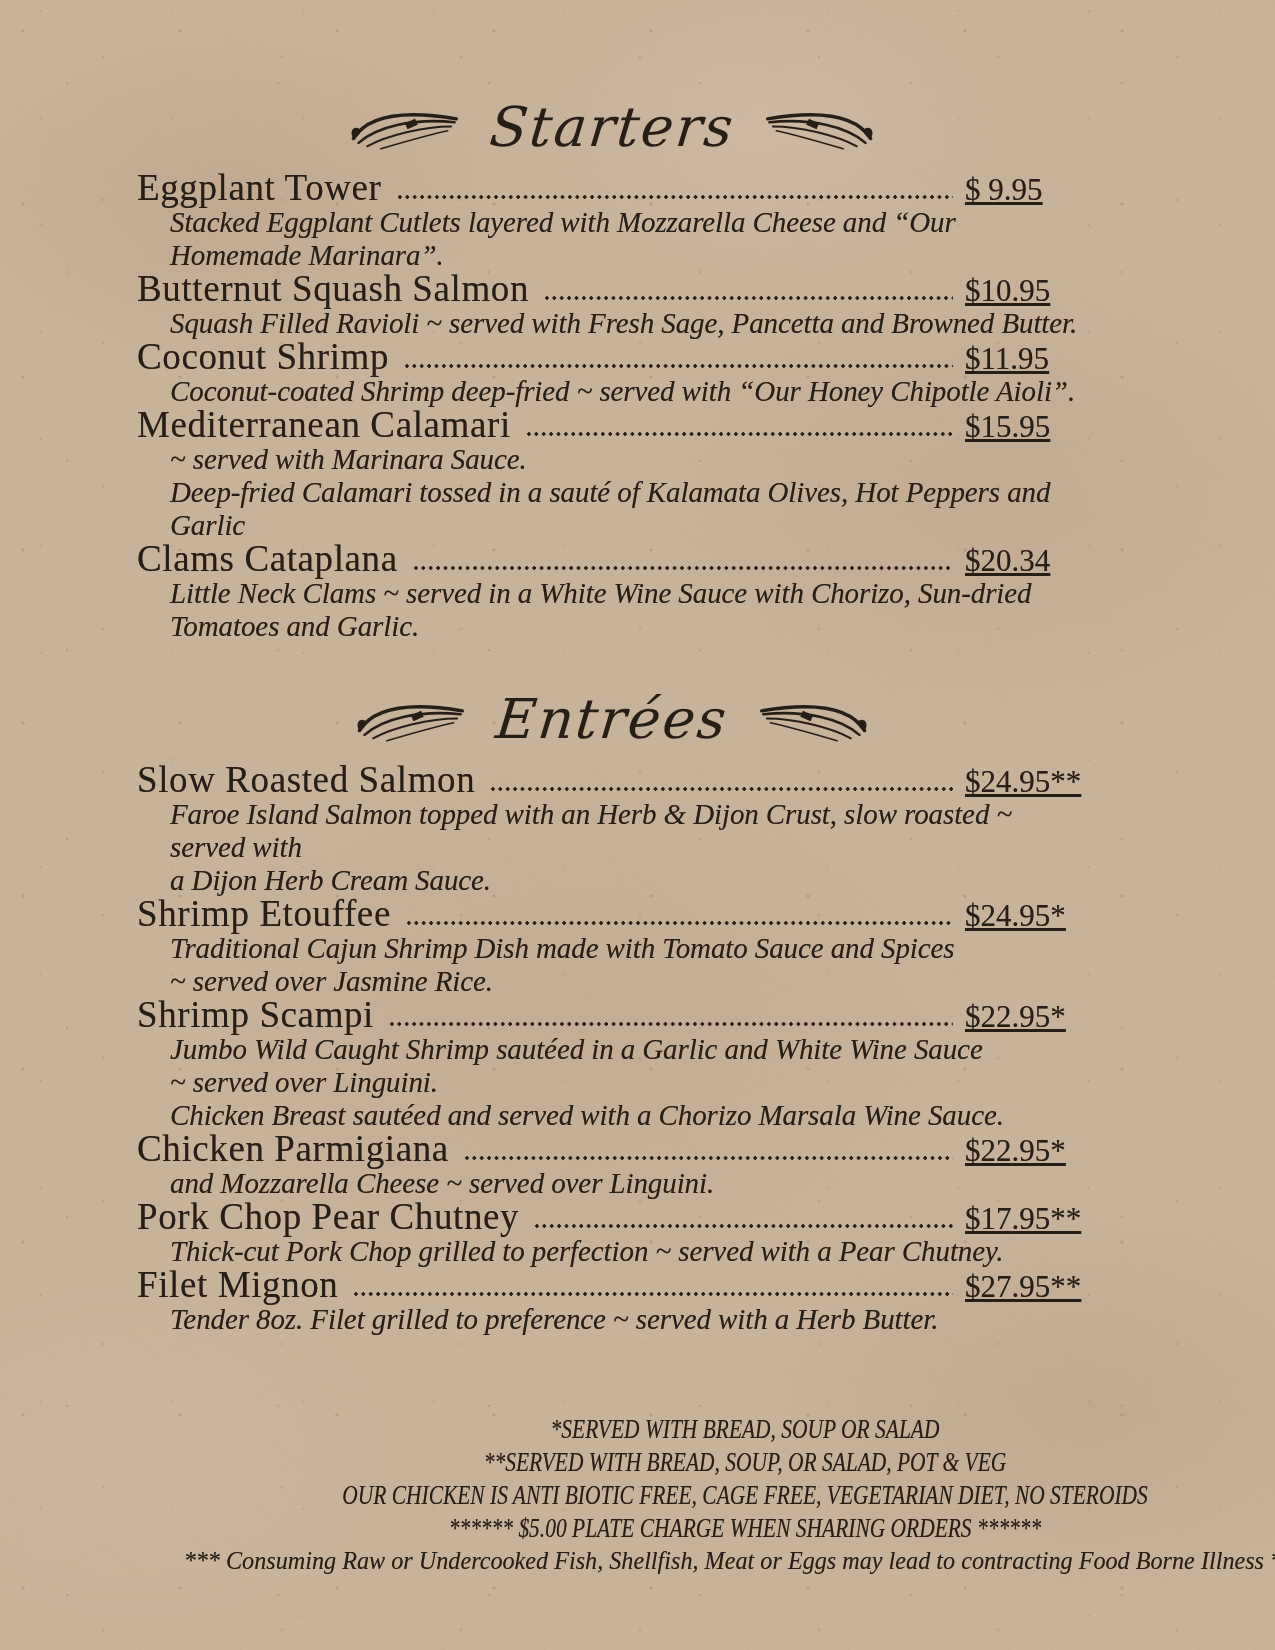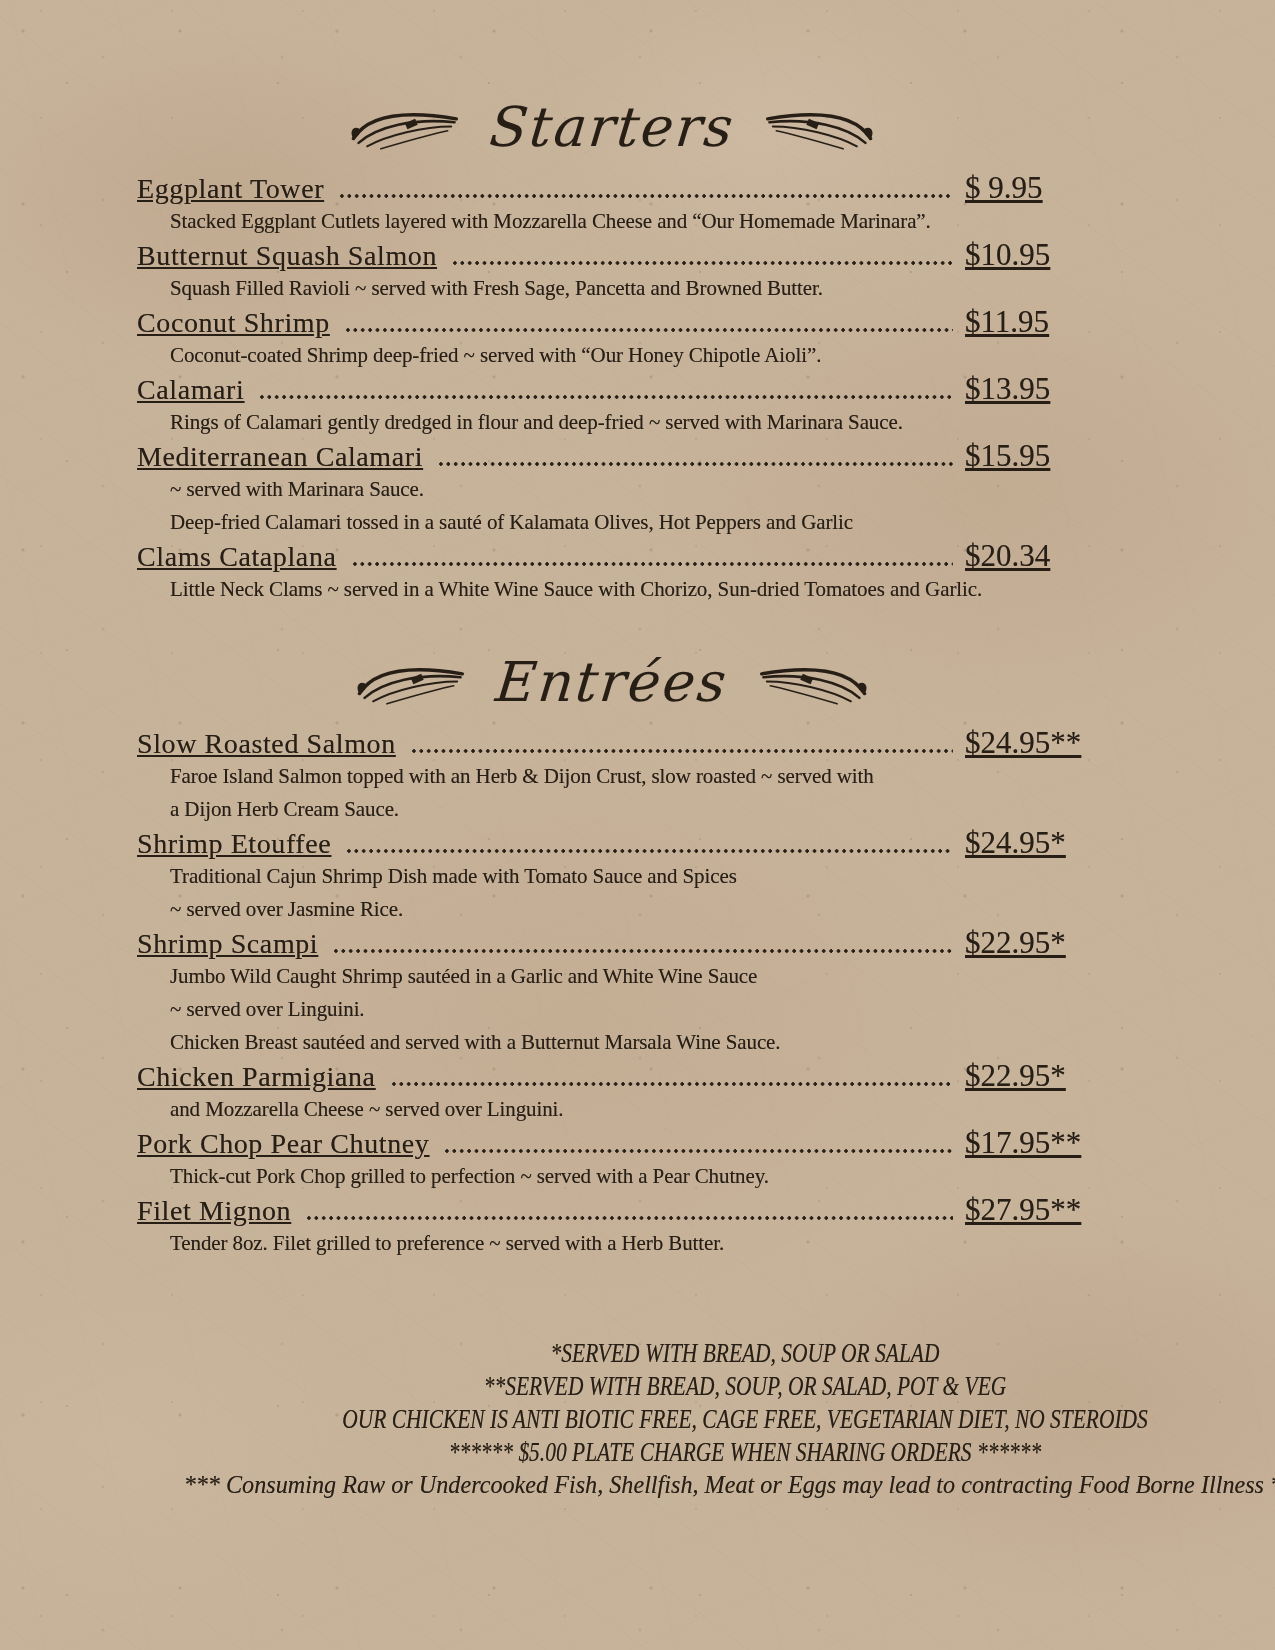--- a/index.html
+++ b/index.html
@@ -77,25 +77,24 @@
   }
   .flourish { width: 112px; height: 48px; color: #271f16; flex: 0 0 auto; }
   .flourish.right { transform: scaleX(-1); }
 
   .menu-item-row {
     display: flex;
     align-items: baseline;
     line-height: 33px;
   }
   .item-name {
-    font-size: 28px;
+    font-size: 37px;
     letter-spacing: .6px;
     white-space: nowrap;
     text-shadow: 0 0 .5px rgba(39,31,22,.55);
-    text-decoration: underline;
   }
   .leader {
     flex: 1;
     position: relative;
     align-self: stretch;
     margin: 0 12px 0 16px;
   }
   .leader::after {
     content: "";
     position: absolute;
@@ -106,21 +105,22 @@
     background-repeat: repeat-x;
   }
   .item-price {
     flex: 0 0 122px;
     font-size: 31px;
     white-space: pre;
     text-shadow: 0 0 .5px rgba(39,31,22,.55);
     text-decoration: underline;
   }
   .desc-line {
-    font-size: 21px;
+    font-style: italic;
+    font-size: 29px;
     line-height: 33px;
     padding-left: 33px;
     letter-spacing: -.1px;
     text-shadow: 0 0 .4px rgba(39,31,22,.5);
   }
 
   .footer-notes {
     position: relative;
     margin-top: 76px;
     width: 1216px;
@@ -190,30 +190,20 @@
     <div class="menu-item-row">
       <span class="item-name">Coconut Shrimp</span>
       <span class="leader"></span>
       <span class="item-price">$11.95</span>
     </div>
     <div class="item-desc">
               <div class="desc-line">Coconut-coated Shrimp deep-fried ~ served with “Our Honey Chipotle Aioli”.</div>
             </div>
   </div>
 
-  <div class="menu-item">
-    <div class="menu-item-row">
-      <span class="item-name">Calamari</span>
-      <span class="leader"></span>
-      <span class="item-price">$13.95</span>
-    </div>
-    <div class="item-desc">
-              <div class="desc-line">Rings of Calamari gently dredged in flour and deep-fried ~ served with Marinara Sauce.</div>
-            </div>
-  </div>
 
   <div class="menu-item">
     <div class="menu-item-row">
       <span class="item-name">Mediterranean Calamari</span>
       <span class="leader"></span>
       <span class="item-price">$15.95</span>
     </div>
     <div class="item-desc">
               <div class="desc-line">~ served with Marinara Sauce.</div>
               <div class="desc-line">Deep-fried Calamari tossed in a sauté of Kalamata Olives, Hot Peppers and Garlic</div>
@@ -285,21 +275,21 @@
       <span class="item-price">$22.95*</span>
     </div>
     <div class="item-desc">
               <div class="desc-line">Jumbo Wild Caught Shrimp sautéed in a Garlic and White Wine Sauce</div>
               <div class="desc-line">~ served over Linguini.</div>
             </div>
   </div>
 
   <div class="menu-item">
     <div class="item-desc">
-              <div class="desc-line">Chicken Breast sautéed and served with a Butternut Marsala Wine Sauce.</div>
+              <div class="desc-line">Chicken Breast sautéed and served with a Chorizo Marsala Wine Sauce.</div>
             </div>
   </div>
 
   <div class="menu-item">
     <div class="menu-item-row">
       <span class="item-name">Chicken Parmigiana</span>
       <span class="leader"></span>
       <span class="item-price">$22.95*</span>
     </div>
     <div class="item-desc">

